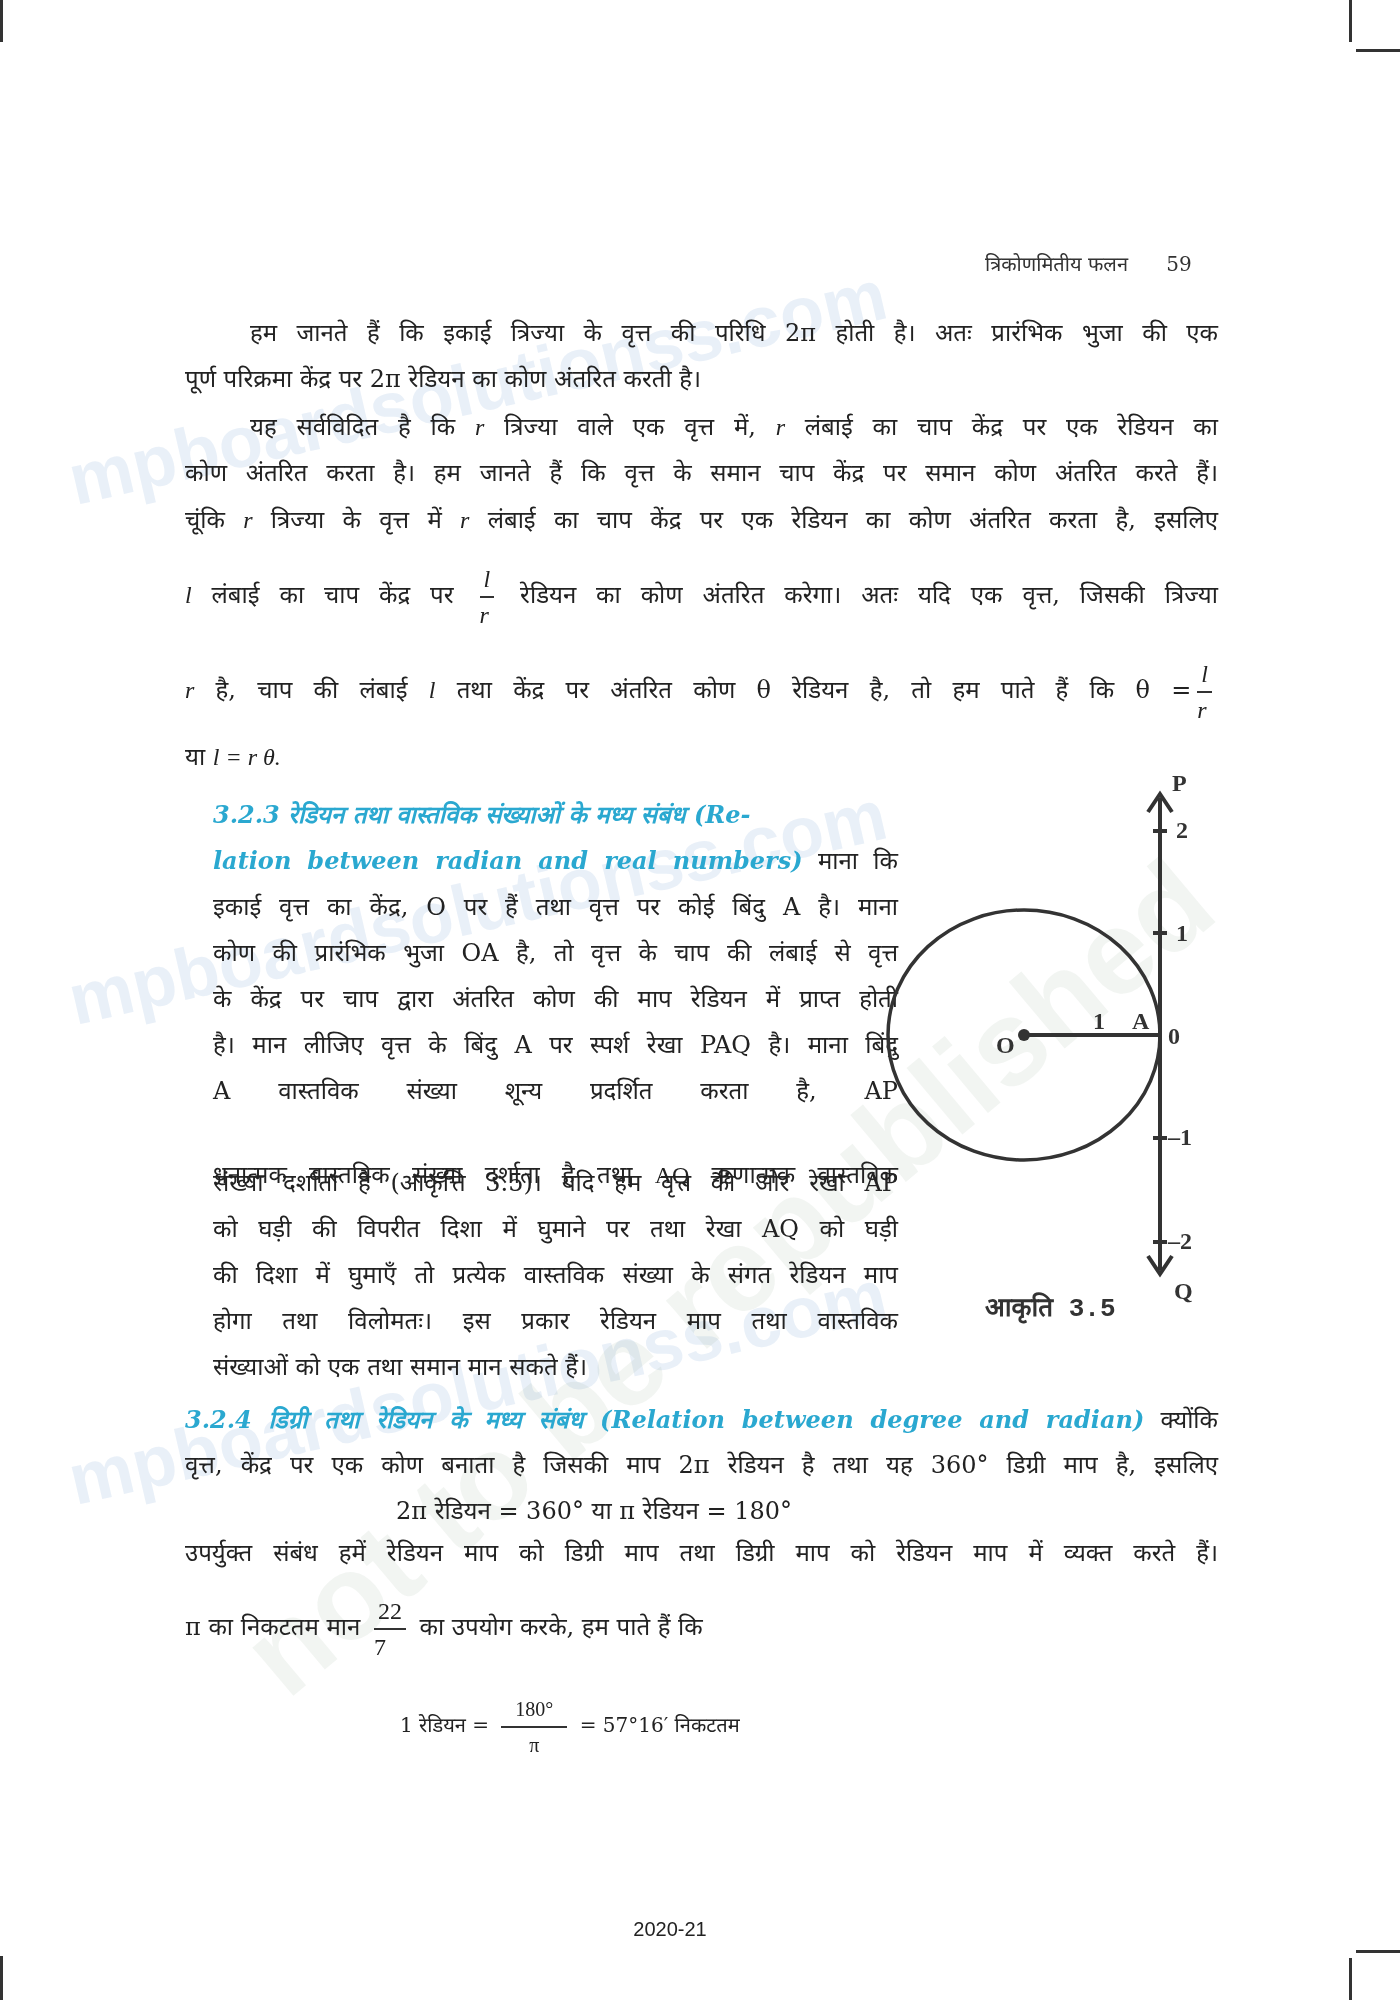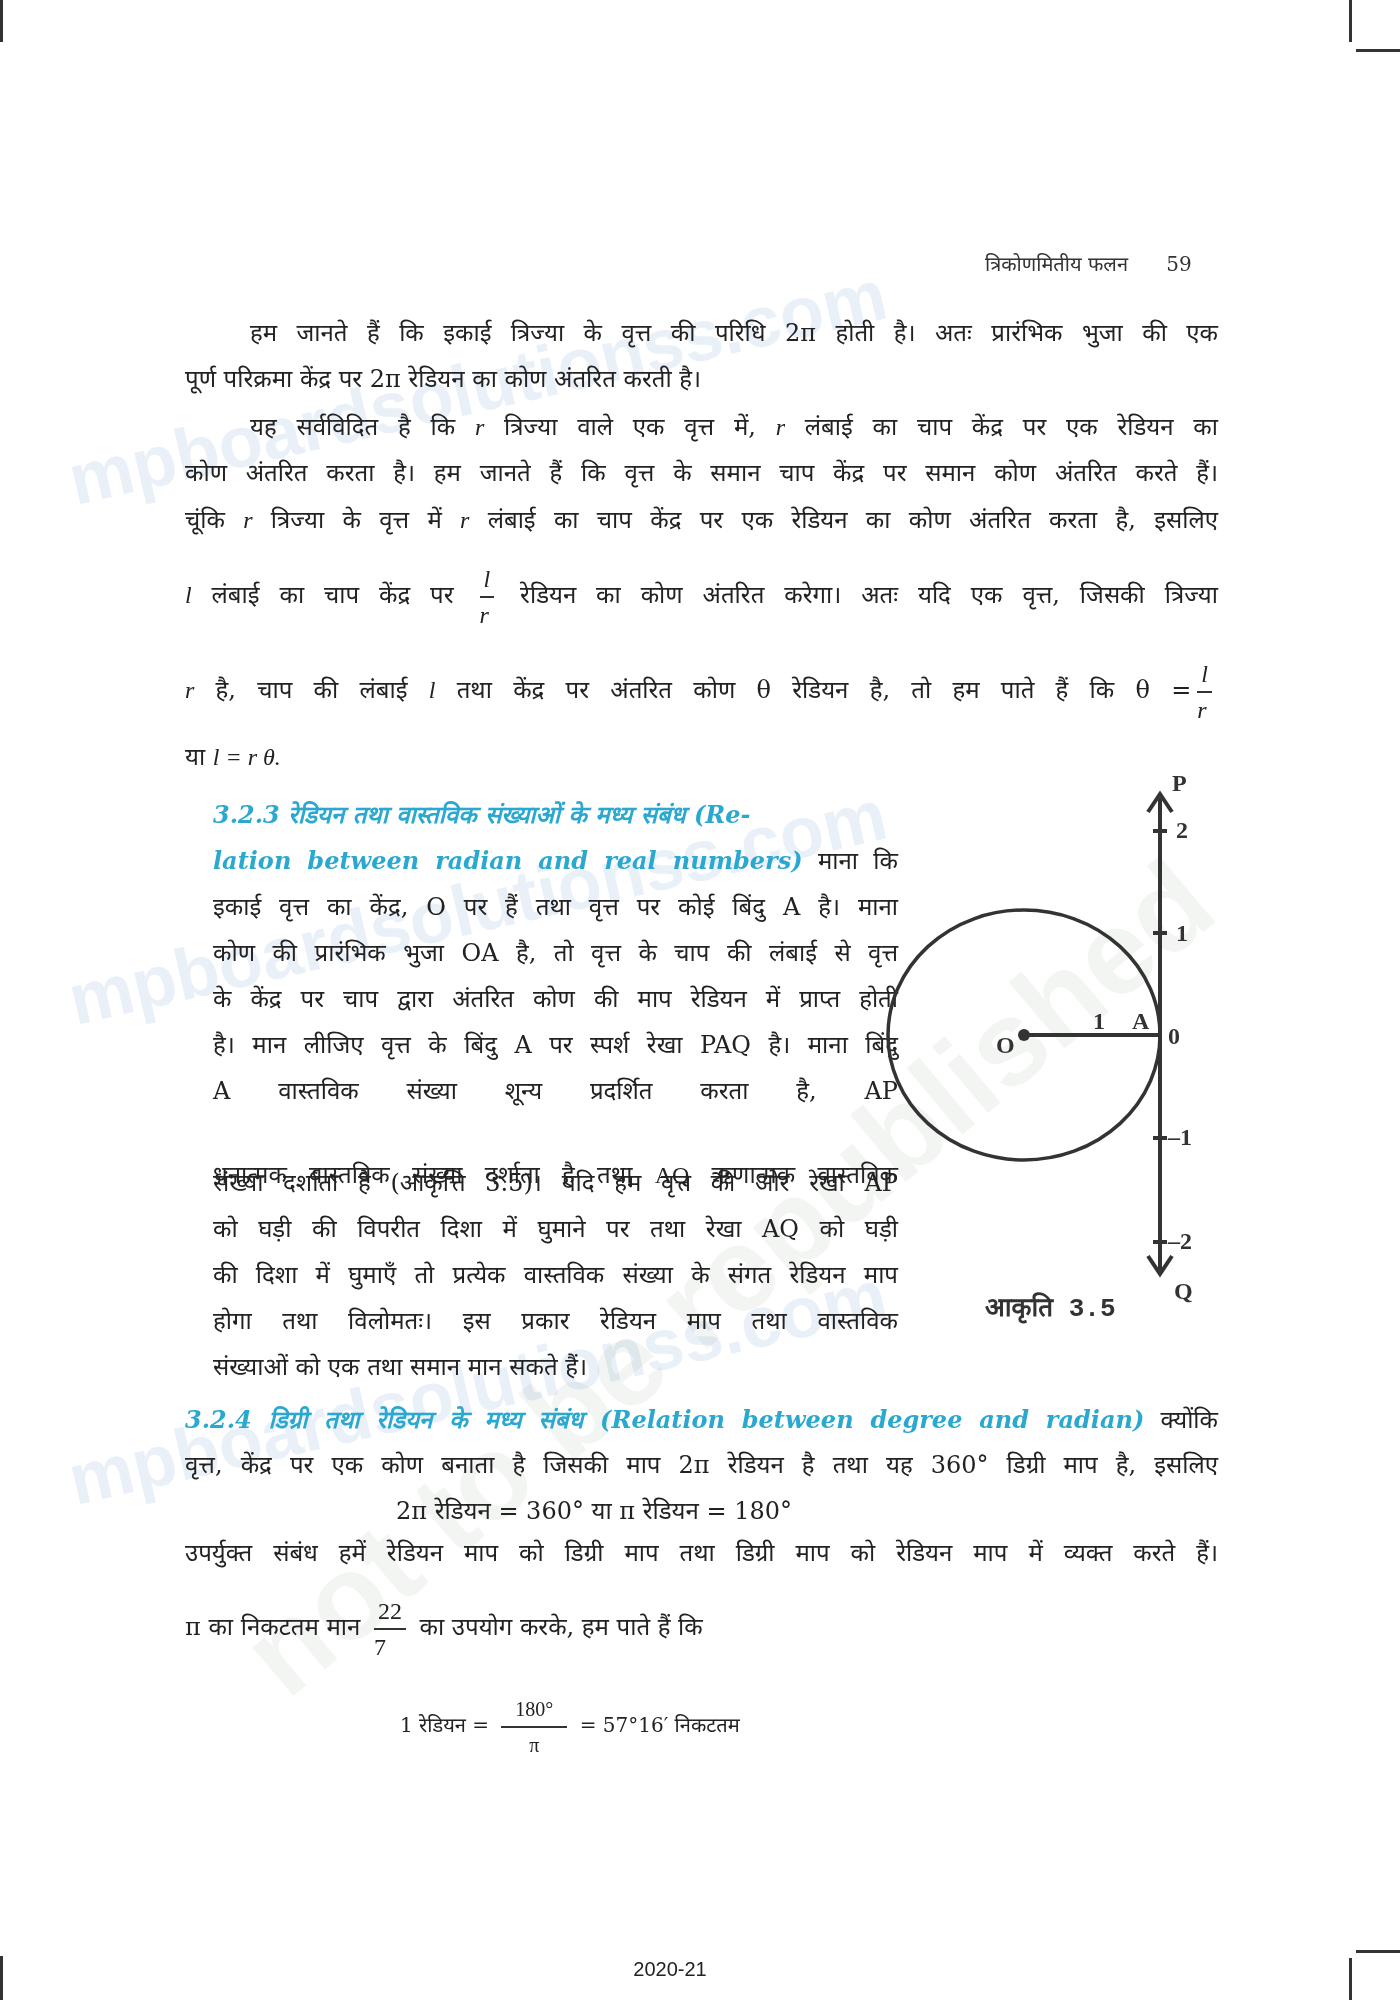--- a/index.html
+++ b/index.html
@@ -37,21 +37,21 @@
   }
   .frac .num { display: block; border-bottom: 2px solid #333; padding: 0 4px; }
   .frac .den { display: block; }
   .frac.upright { font-style: normal; }
   .heading { color: #2aa8d0; font-style: italic; font-weight: bold; }
   .figure { position: absolute; left: 880px; top: 770px; width: 360px; height: 560px; }
   .figure svg { position: absolute; left: 0; top: 0; }
   .fig-label { position: absolute; font-family: "Liberation Serif", serif; font-weight: bold; font-size: 24px; color: #333; }
   .fig-caption { position: absolute; left: 105px; top: 518px; font-size: 26px; font-weight: bold; color: #333; font-family: Liberation Mono, monospace; }
   .center-eq { position: absolute; left: 0; width: 1188px; text-align: center; font-size: 24px; }
-  .footer { position: absolute; top: 1918px; left: 0; width: 1340px; text-align: center; font-family: "Liberation Sans", sans-serif; font-size: 20px; color: #222; margin-top: 40px; }
+  .footer { position: absolute; top: 1918px; left: 0; width: 1340px; text-align: center; font-family: "Liberation Sans", sans-serif; font-size: 20px; color: #222; }
 </style>
 </head>
 <body>
 
 <div class="crop" style="left:0;top:0;width:3px;height:42px;"></div>
 <div class="crop" style="left:1349px;top:0;width:3px;height:42px;"></div>
 <div class="crop" style="left:1356px;top:49px;width:44px;height:3px;"></div>
 <div class="crop" style="left:0;top:1956px;width:3px;height:44px;"></div>
 <div class="crop" style="left:1356px;top:1950px;width:44px;height:3px;"></div>
 <div class="crop" style="left:1349px;top:1958px;width:3px;height:42px;"></div>

